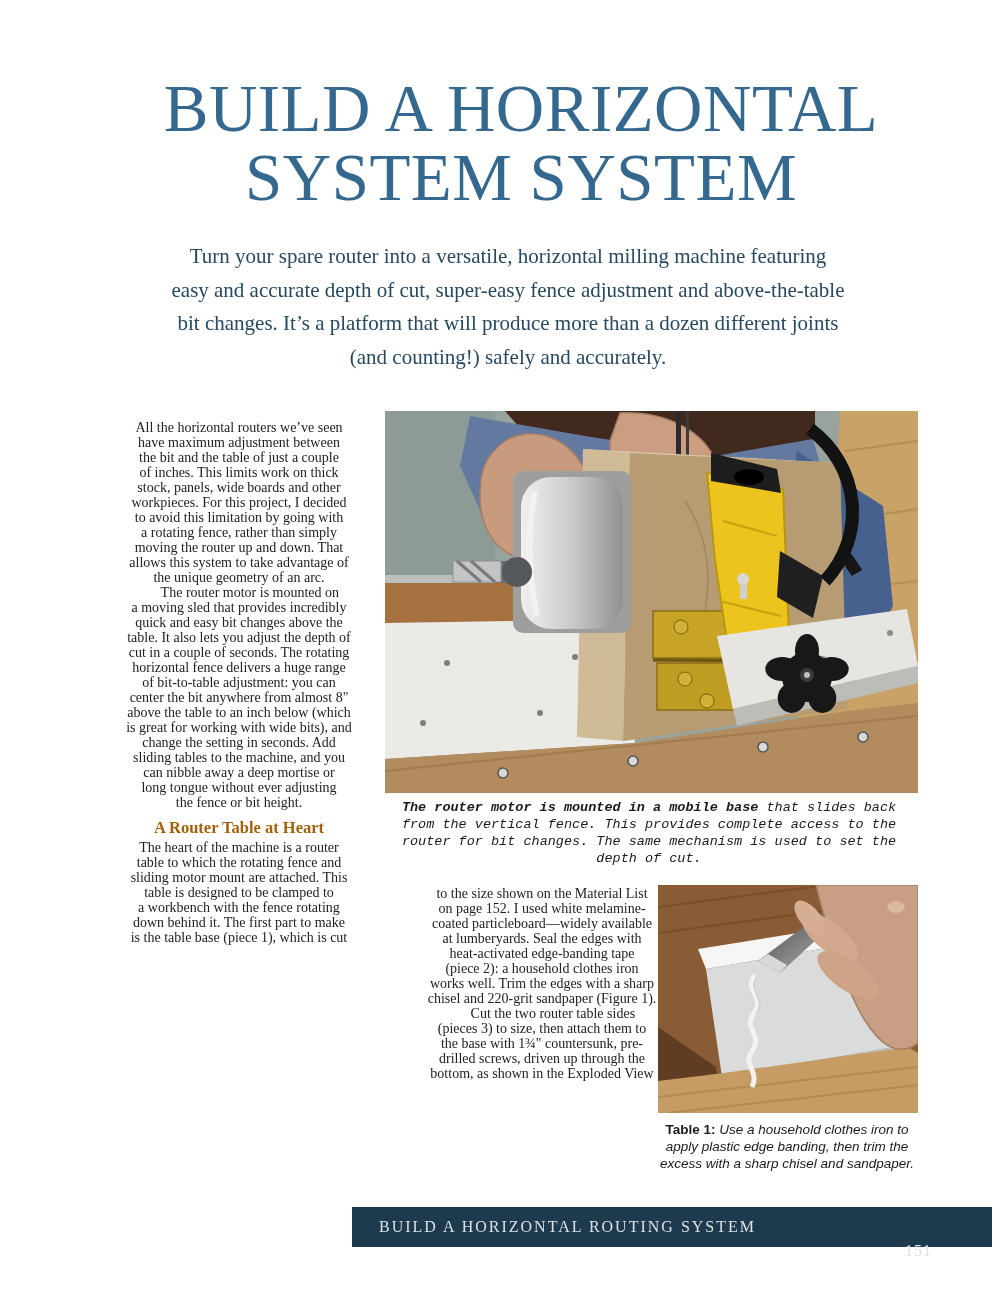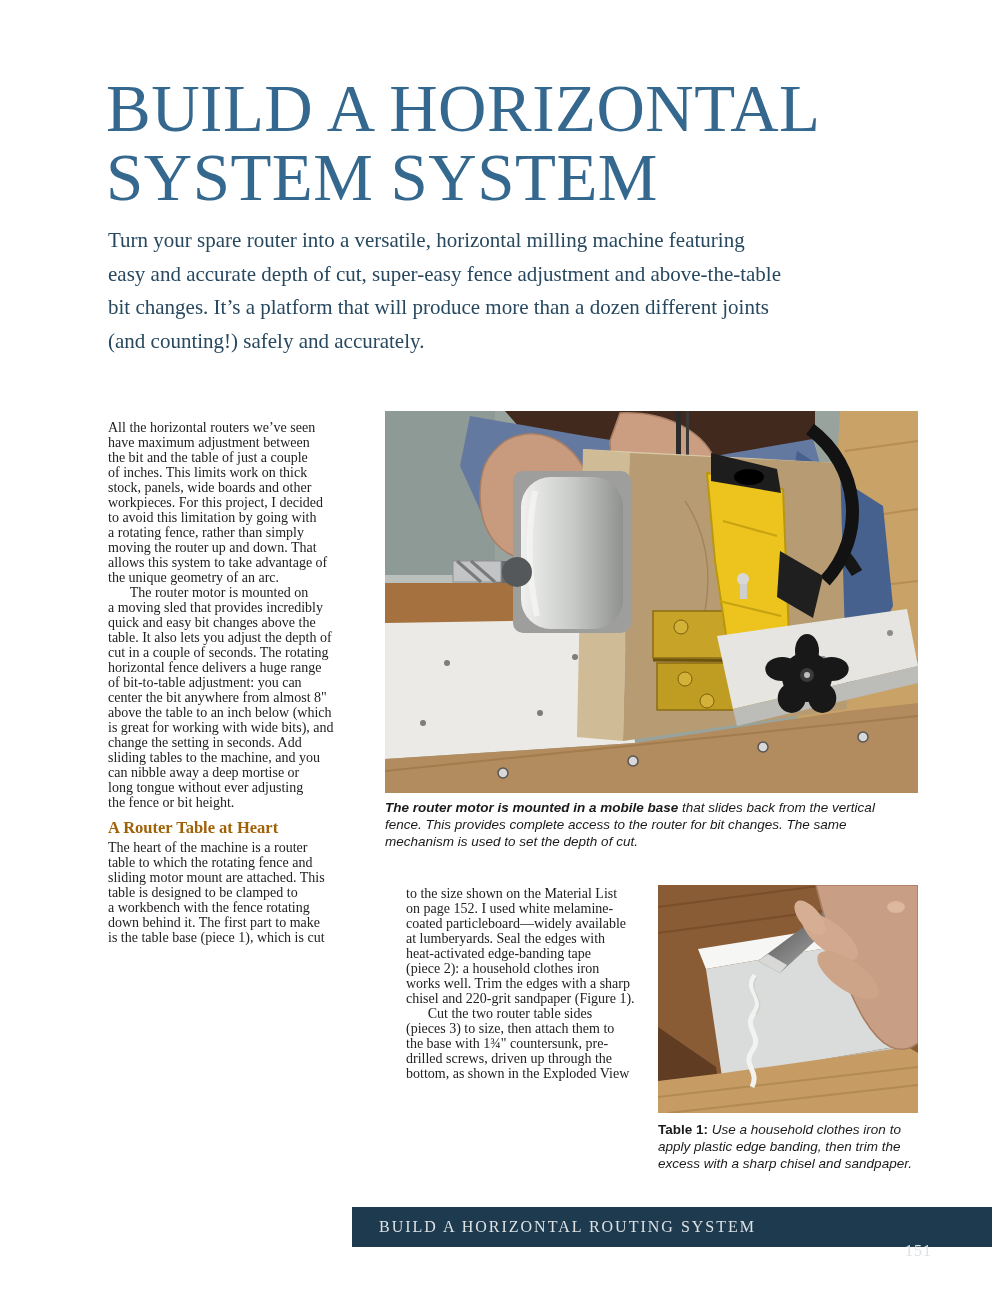--- a/index.html
+++ b/index.html
@@ -1,48 +1,48 @@
 <!DOCTYPE html>
 <html><head>
 <meta charset="utf-8">
 <style>
   * { margin:0; padding:0; box-sizing:border-box; }
   html,body { background:#ffffff; }
   .page {
     position:relative; width:1000px; height:1294px; background:#ffffff;
-    font-family:"Liberation Sans", sans-serif; color:#232020; overflow:hidden;
+    font-family:"Liberation Sans", sans-serif; color:#232020; overflow:hidden;text-align:center;
   }
   .title {
     position:absolute; left:106px; top:74px; width:830px;
     font-family:"Liberation Serif", serif; font-weight:400;
     font-size:67px; line-height:69px; letter-spacing:0.5px; color:#35688e;
   }
   .intro {
-    position:absolute; left:108px; top:224px; width:800px;
+    position:absolute; left:108px; top:240px; width:800px;
     font-family:"Liberation Serif", serif; font-size:21px; line-height:33.5px;
     color:#27485f;
   }
   .col { font-size:14px; line-height:15px; color:#232020;font-family:Liberation Serif, serif; }
   .col p { margin:0; }
   .col p.indent { text-indent:1.55em; }
   .left-col { position:absolute; left:108px; top:420px; width:262px; }
   .mid-col  { position:absolute; left:385px; top:886px; width:272px;margin-left:21px; }
   .section-heading {
     margin-top:10px; margin-bottom:5px;
     font-size:16.5px; font-weight:bold; color:#a16207;
   }
   .photo { position:absolute; overflow:hidden; background:#888; }
   .photo svg { display:block; }
   .main-photo { left:385px; top:411px; width:533px; height:382px; }
   .figure-photo { left:658px; top:885px; width:260px; height:228px; }
   .caption {
     position:absolute; font-size:13.5px; line-height:17px; color:#1a1a1a;
     font-style:italic;
   }
-  .main-caption { left:385px; top:799px; width:528px; }
+  .main-caption { left:385px; top:799px; width:528px;font-family:Liberation Mono, monospace; }
   .figure-caption { left:658px; top:1121px; width:258px; }
   .caption .lead { font-weight:bold; }
   .figure-caption .label { font-weight:bold; font-style:normal; }
   .footer-bar {
     position:absolute; left:352px; top:1207px; width:640px; height:40px;
     background:#1e3a4e; display:flex; align-items:center;
     justify-content:space-between; padding:0 60px 0 27px;
     font-family:"Liberation Serif", serif; font-size:16px;
     letter-spacing:2px; color:#dde2e5;
   }

